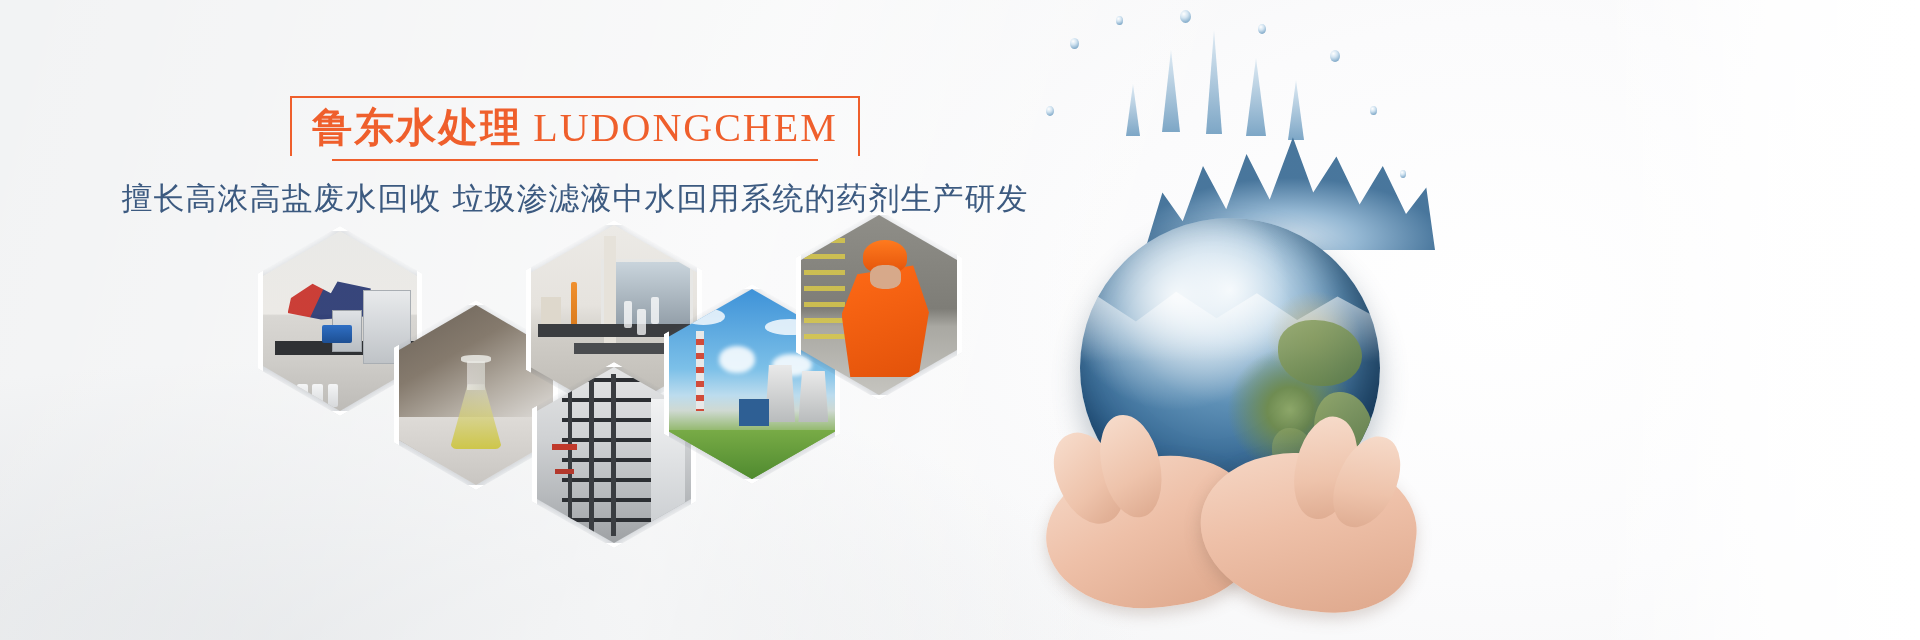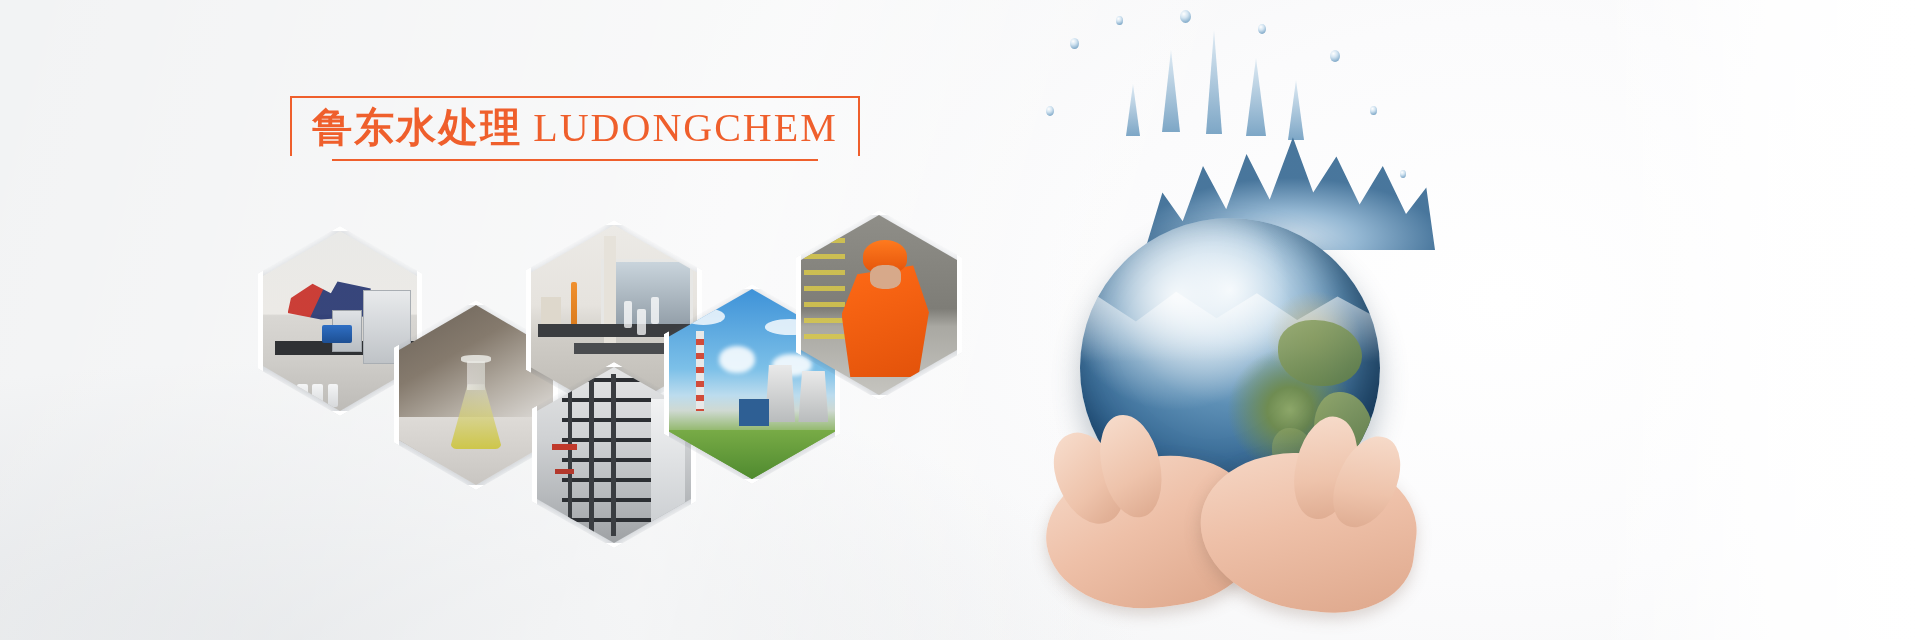--- a/index.html
+++ b/index.html
@@ -216,20 +216,21 @@
 
   <div class="headline">
     <div class="title-frame">
       <div class="title-rule-top"></div>
       <div class="brand-title">
         <span class="cn">鲁东水处理</span>
         <span class="en">LUDONGCHEM</span>
       </div>
       <div class="title-rule-bottom"></div>
     </div>
+    <div class="subtitle">擅长高浓高盐废水回收  垃圾渗滤液中水回用系统的药剂生产研发</div>
   </div>
 
   <div class="hex-cluster">
 
     <div class="hex" style="left:28px;top:4px;width:164px;height:190px;">
       <div class="photo">
         <div class="ph-lab1">
           <div class="slogan"></div>
           <div class="bench"></div>
           <div class="cab"></div>

